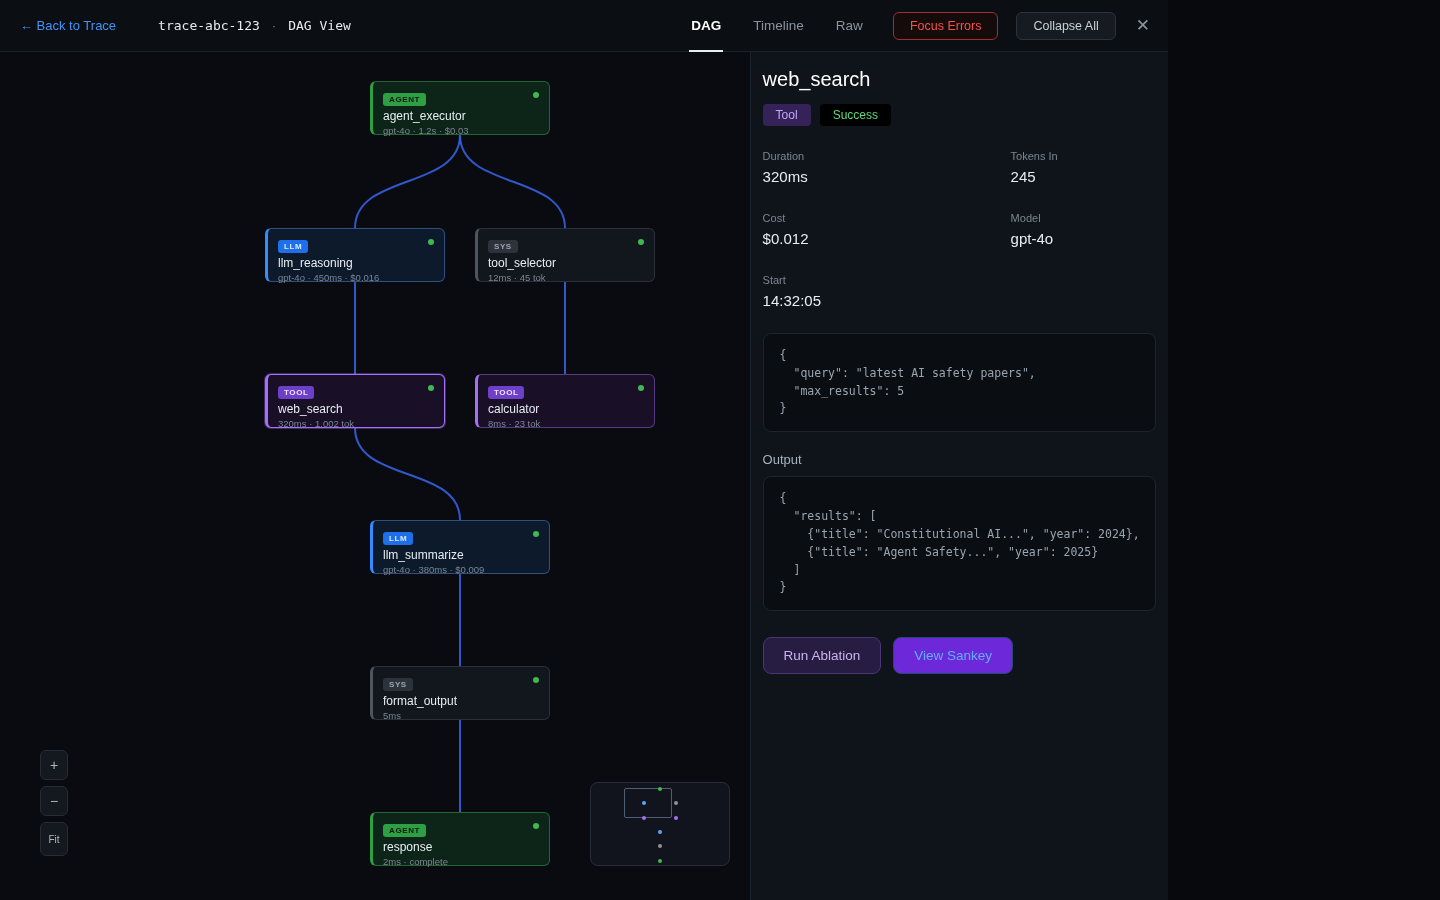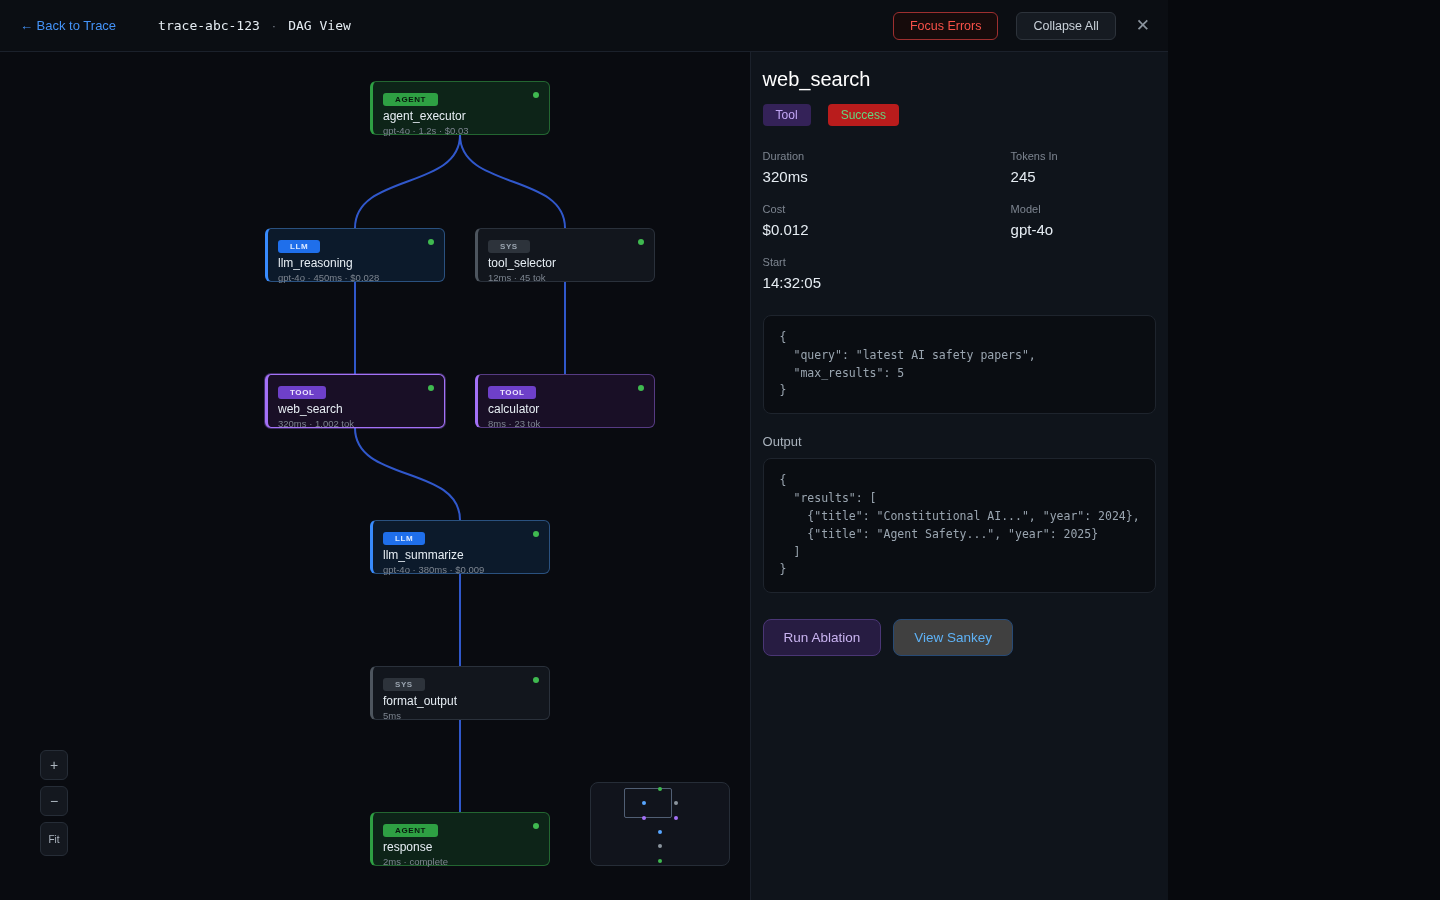--- a/index.html
+++ b/index.html
@@ -29,21 +29,21 @@
   
   .body { flex:1; display:flex; min-height:0; }
   .canvas { position:relative; width:928px; height:848px; background:#090b10; overflow:hidden; }
   #edges-svg { position:absolute; left:0; top:0; width:928px; height:848px; }
   #edges-svg path { stroke:#3560e0; stroke-width:2; fill:none; stroke-linecap:round; opacity:.9; }
 
   
   .node { position:absolute; width:180px; height:54px; border-radius:6px; padding:6px 10px 6px 10px;
     border:1px solid #2a313b; border-left-width:3px; cursor:pointer; }
   .node .nbadge { display:inline-block; font-size:8px; font-weight:bold; letter-spacing:.6px;
-    padding:2px 12px; border-radius:3px; }
+    padding:2px 6px; border-radius:3px; }
   .node .ntitle { font-size:12px; color:#e6edf3; margin-top:3px; }
   .node .nsub { font-size:9.5px; color:#7d8590; margin-top:2px; }
   .node .ndot { position:absolute; top:10px; right:10px; width:6px; height:6px; border-radius:50%;
     background:#3fb950; }
   .node.agent { background:#0d2418; border-color:rgba(63,185,80,.45); border-left-color:#2ea043; }
   .node.agent .nbadge { background:#2ea043; color:#08170d; }
   .node.llm { background:#0c1a2b; border-color:rgba(88,166,255,.40); border-left-color:#388bfd; }
   .node.llm .nbadge { background:#1f6feb; color:#dbe9ff; }
   .node.sys { background:#12161d; border-color:#2a313b; border-left-color:#4d555e; }
   .node.sys .nbadge { background:#2d333b; color:#9aa4af; }
@@ -64,68 +64,73 @@
     border:1px solid rgba(125,145,175,.6); border-radius:2px; }
   .mdot { position:absolute; width:4px; height:4px; border-radius:50%; }
 
   
   .panel { width:512px; background:#0f141b; border-left:1px solid #1b212b; padding:16px 12px 0 12px; overflow:hidden; }
   .panel-heading { font-size:14px; color:#a9b2bc; margin-bottom:22px; }
   .panel-title { font-size:20px; color:#ffffff; font-weight:500; margin-bottom:13px; }
   .badge-row { display:flex; gap:9px; margin-bottom:24px; }
   .pbadge { font-size:12px; padding:4px 13px; border-radius:4px; }
   .pbadge.ptool { background:#342258; color:#c3a6f7; }
-  .pbadge.psuccess { background:#b91c1c; color:#62d77f;margin-left:8px; }
-  .fields { display:grid; grid-template-columns:248px 240px; row-gap:18px; margin-bottom:24px; }
+  .pbadge.psuccess { background:#000000; color:#62d77f; }
+  .fields { display:grid; grid-template-columns:248px 240px; row-gap:27px; margin-bottom:24px; }
   .field-label { font-size:11px; color:#7d8590; margin-bottom:6px; }
   .field-value { font-size:15px; color:#e6edf3; }
   .section-label { font-size:13px; color:#a9b2bc; margin:4px 0 9px; }
   .code-block { background:#0a0d12; border:1px solid #1e242d; border-radius:8px; padding:13px 16px;
     font-family:"DejaVu Sans Mono", monospace; font-size:11.5px; line-height:1.55; color:#9aa5b0;
     white-space:pre; overflow:hidden; margin-bottom:20px; }
   .action-row { display:flex; gap:12px; margin-top:26px; }
   .action-btn { border-radius:8px; padding:10px 20px; font-size:13.5px; cursor:pointer;
     font-family:"Liberation Sans", sans-serif; }
   .ablation { background:#271c42; border:1px solid #4a3675; color:#c9b3f0; }
-  .sankey { background:#404040; border:1px solid #274a75; color:#5eb2f6; }
+  .sankey { background:#6d28d9; border:1px solid #274a75; color:#5eb2f6; }
 </style>
 </head>
 <body>
 
 <div class="app">
 
   <header>
     <div class="hleft">
       <a class="back-link">← Back to Trace</a>
       <span class="trace-id">trace-abc-123</span>
       <span class="hsep">·</span>
       <span class="view-label">DAG View</span>
     </div>
     <div class="hright">
+      <nav class="tabs" id="tabs">
+          <div class="tab active">DAG</div>
+          <div class="tab">Timeline</div>
+          <div class="tab">Raw</div>
+        </nav>
       <button class="btn btn-danger">Focus Errors</button>
       <button class="btn btn-plain">Collapse All</button>
       <span class="close-x">✕</span>
     </div>
   </header>
 
   <div class="body">
 
     <div class="canvas">
       <svg id="edges-svg" viewBox="0 0 928 848">
           <path d="M 460 83 C 460 138, 355 121, 355 176" stroke="#3560e0"></path>
           <path d="M 460 83 C 460 138, 565 121, 565 176" stroke="#3560e0"></path>
           <path d="M 355 230 L 355 322" stroke="#3560e0"></path>
           <path d="M 565 230 L 565 322" stroke="#3560e0"></path>
           <path d="M 355 376 C 355 431, 460 413, 460 468" stroke="#3560e0"></path>
           <path d="M 460 522 L 460 614" stroke="#3560e0"></path>
           <path d="M 460 668 L 460 760" stroke="#3560e0"></path>
         </svg>
       <div id="nodes-layer">
           <div class="node agent" style="left: 370px; top: 29px;"><span class="nbadge">AGENT</span><div class="ntitle">agent_executor</div><div class="nsub">gpt-4o · 1.2s · $0.03</div><span class="ndot" style="background: rgb(63, 185, 80);"></span></div>
-          <div class="node llm" style="left: 265px; top: 176px;"><span class="nbadge">LLM</span><div class="ntitle">llm_reasoning</div><div class="nsub">gpt-4o · 450ms · $0.028</div><span class="ndot" style="background: rgb(63, 185, 80);"></span></div>
+          <div class="node llm" style="left: 265px; top: 176px;"><span class="nbadge">LLM</span><div class="ntitle">llm_reasoning</div><div class="nsub">gpt-4o · 450ms · $0.016</div><span class="ndot" style="background: rgb(63, 185, 80);"></span></div>
           <div class="node sys" style="left: 475px; top: 176px;"><span class="nbadge">SYS</span><div class="ntitle">tool_selector</div><div class="nsub">12ms · 45 tok</div><span class="ndot" style="background: rgb(63, 185, 80);"></span></div>
           <div class="node tool selected" style="left: 265px; top: 322px;"><span class="nbadge">TOOL</span><div class="ntitle">web_search</div><div class="nsub">320ms · 1,002 tok</div><span class="ndot" style="background: rgb(63, 185, 80);"></span></div>
           <div class="node tool" style="left: 475px; top: 322px;"><span class="nbadge">TOOL</span><div class="ntitle">calculator</div><div class="nsub">8ms · 23 tok</div><span class="ndot" style="background: rgb(63, 185, 80);"></span></div>
           <div class="node llm" style="left: 370px; top: 468px;"><span class="nbadge">LLM</span><div class="ntitle">llm_summarize</div><div class="nsub">gpt-4o · 380ms · $0.009</div><span class="ndot" style="background: rgb(63, 185, 80);"></span></div>
           <div class="node sys" style="left: 370px; top: 614px;"><span class="nbadge">SYS</span><div class="ntitle">format_output</div><div class="nsub">5ms</div><span class="ndot" style="background: rgb(63, 185, 80);"></span></div>
           <div class="node agent" style="left: 370px; top: 760px;"><span class="nbadge">AGENT</span><div class="ntitle">response</div><div class="nsub">2ms · complete</div><span class="ndot" style="background: rgb(63, 185, 80);"></span></div>
         </div>
 
       <div class="zoom-controls">
         <button class="zoom-btn">+</button>

